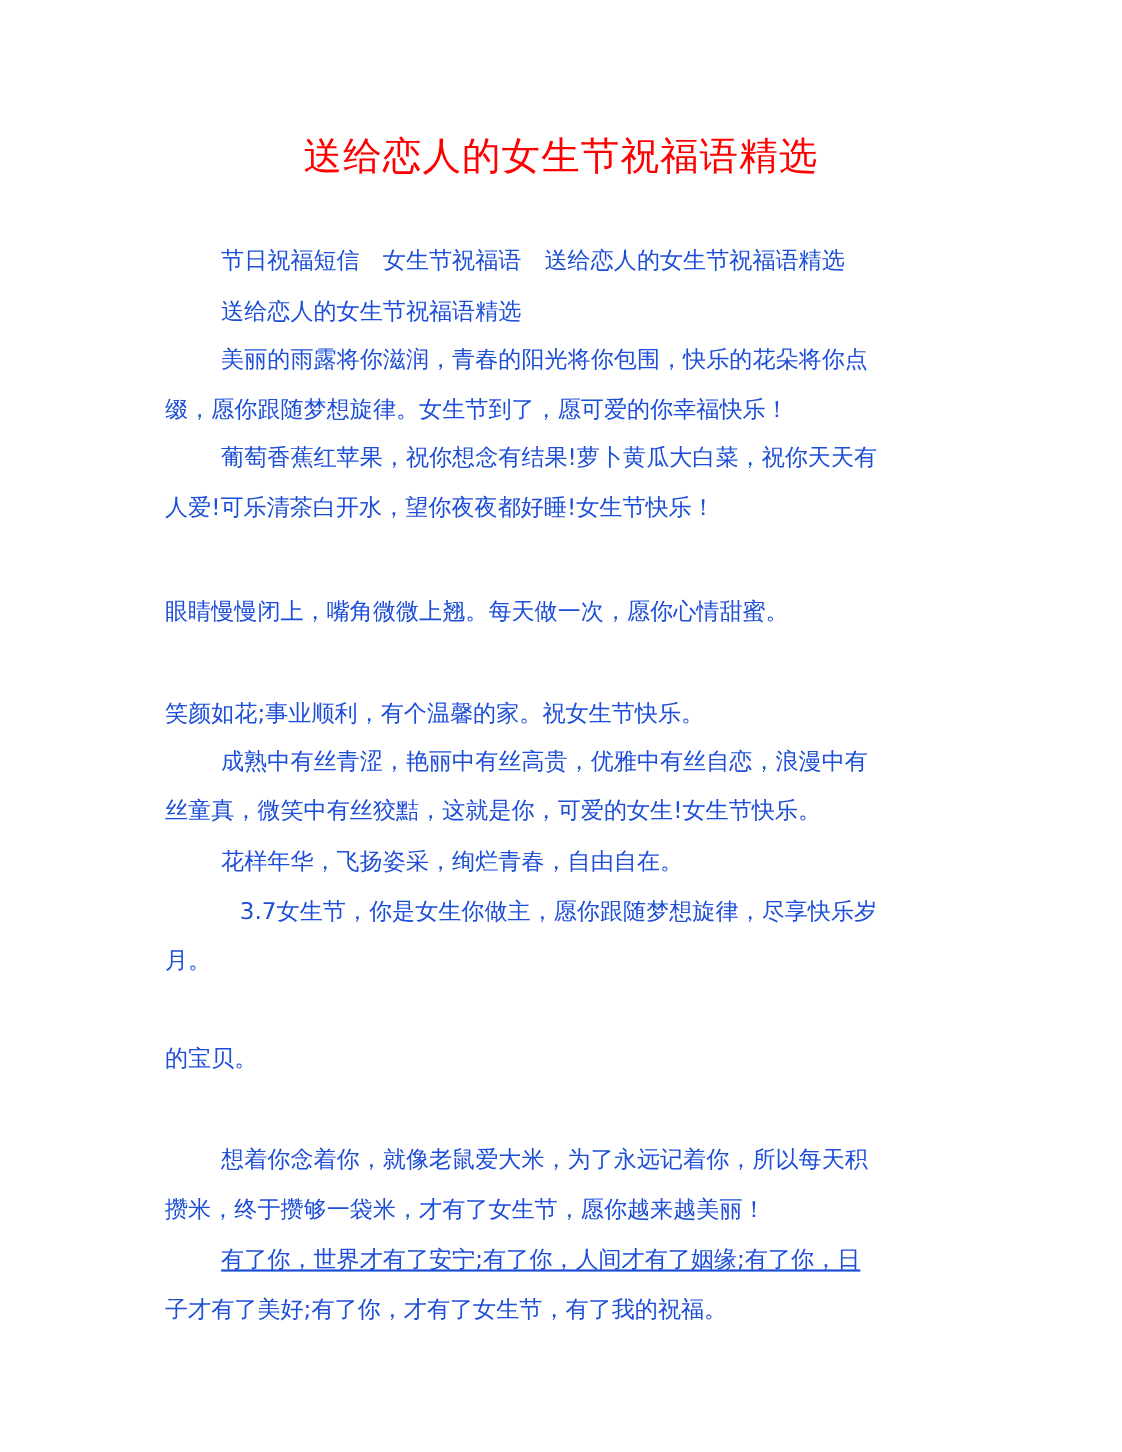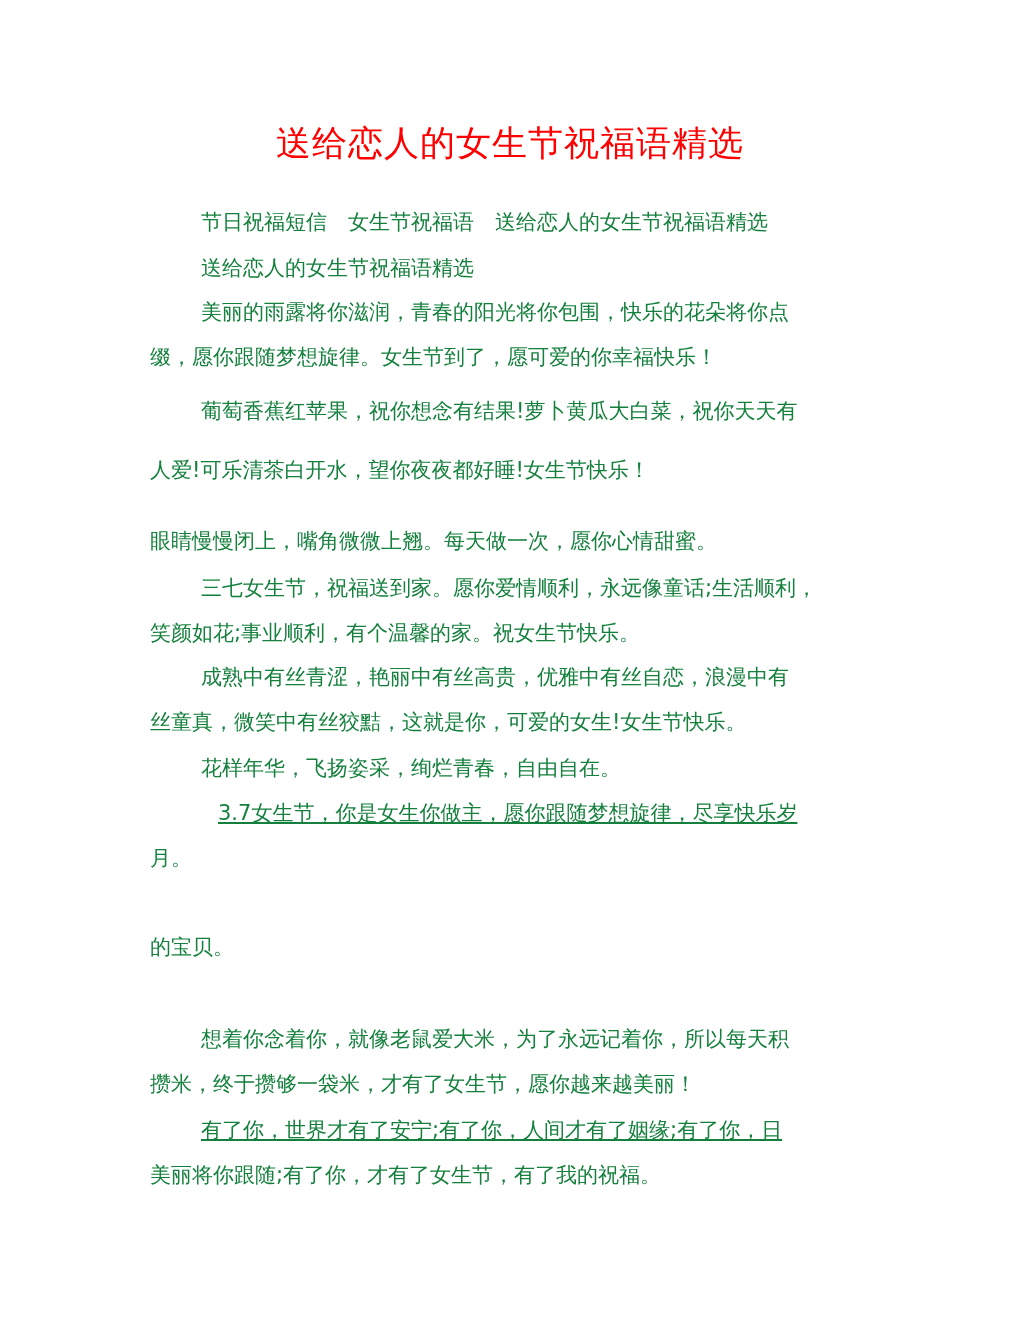--- a/index.html
+++ b/index.html
@@ -6,57 +6,56 @@
     body { width: 1020px; height: 1320px; position: relative; overflow: hidden; }
     .page { position: absolute; left: 0; top: 0; width: 1020px; height: 1092px; background: #ffffff; }
     .title {
       position: absolute; left: 0; top: 118px; width: 1020px; text-align: center;
       font-family: "DejaVu Serif", "Liberation Serif", serif;
       font-size: 35px; line-height: 50px; color: #ff0000; letter-spacing: 1px;
     }
     .line {
       position: absolute; white-space: nowrap;
       font-family: "DejaVu Sans", "Liberation Sans", sans-serif;
-      font-size: 21px; line-height: 30px; color: #15803d;
+      font-size: 21px; line-height: 30px; color: #1d4ed8; margin-top: 15px;
     }
     .ind { left: 201px; }
-    .ind2 { left: 218px; text-decoration: underline; }
+    .ind2 { left: 218px; }
     .cont { left: 150px; }
   </style>
 </head>
 <body>
 
 <div class="page">
 
   <div class="title">送给恋人的女生节祝福语精选</div>
 
   <div class="line ind" style="top:207px;">节日祝福短信　女生节祝福语　送给恋人的女生节祝福语精选</div>
   <div class="line ind" style="top:253px;">送给恋人的女生节祝福语精选</div>
 
   <div class="line ind" style="top:297px;">美丽的雨露将你滋润，青春的阳光将你包围，快乐的花朵将你点</div>
   <div class="line cont" style="top:342px;">缀，愿你跟随梦想旋律。女生节到了，愿可爱的你幸福快乐！</div>
 
-  <div class="line ind" style="top:396px;">葡萄香蕉红苹果，祝你想念有结果!萝卜黄瓜大白菜，祝你天天有</div>
-  <div class="line cont" style="top:455px;">人爱!可乐清茶白开水，望你夜夜都好睡!女生节快乐！</div>
+  <div class="line ind" style="top:386px;">葡萄香蕉红苹果，祝你想念有结果!萝卜黄瓜大白菜，祝你天天有</div>
+  <div class="line cont" style="top:431px;">人爱!可乐清茶白开水，望你夜夜都好睡!女生节快乐！</div>
 
   <div class="line cont" style="top:526px;">眼睛慢慢闭上，嘴角微微上翘。每天做一次，愿你心情甜蜜。</div>
 
-  <div class="line ind" style="top:573px;">三七女生节，祝福送到家。愿你爱情顺利，永远像童话;生活顺利，</div>
   <div class="line ind" style="top:662px;">成熟中有丝青涩，艳丽中有丝高贵，优雅中有丝自恋，浪漫中有</div>
 
   <div class="line cont" style="top:618px;">笑颜如花;事业顺利，有个温馨的家。祝女生节快乐。</div>
   <div class="line cont" style="top:707px;">丝童真，微笑中有丝狡黠，这就是你，可爱的女生!女生节快乐。</div>
 
   <div class="line ind" style="top:753px;">花样年华，飞扬姿采，绚烂青春，自由自在。</div>
 
   <div class="line ind2" style="top:798px;">3.7女生节，你是女生你做主，愿你跟随梦想旋律，尽享快乐岁</div>
   <div class="line cont" style="top:843px;">月。</div>
 
   <div class="line cont" style="top:932px;">的宝贝。</div>
 
 
   <div class="line ind" style="top:1024px;">想着你念着你，就像老鼠爱大米，为了永远记着你，所以每天积</div>
   <div class="line cont" style="top:1069px;">攒米，终于攒够一袋米，才有了女生节，愿你越来越美丽！</div>
 
   <div class="line ind" style="top:1115px;text-decoration:underline;">有了你，世界才有了安宁;有了你，人间才有了姻缘;有了你，日</div>
-  <div class="line cont" style="top:1160px;">美丽将你跟随;有了你，才有了女生节，有了我的祝福。</div>
+  <div class="line cont" style="top:1160px;">子才有了美好;有了你，才有了女生节，有了我的祝福。</div>
 
 </div>
 
 </body></html>

